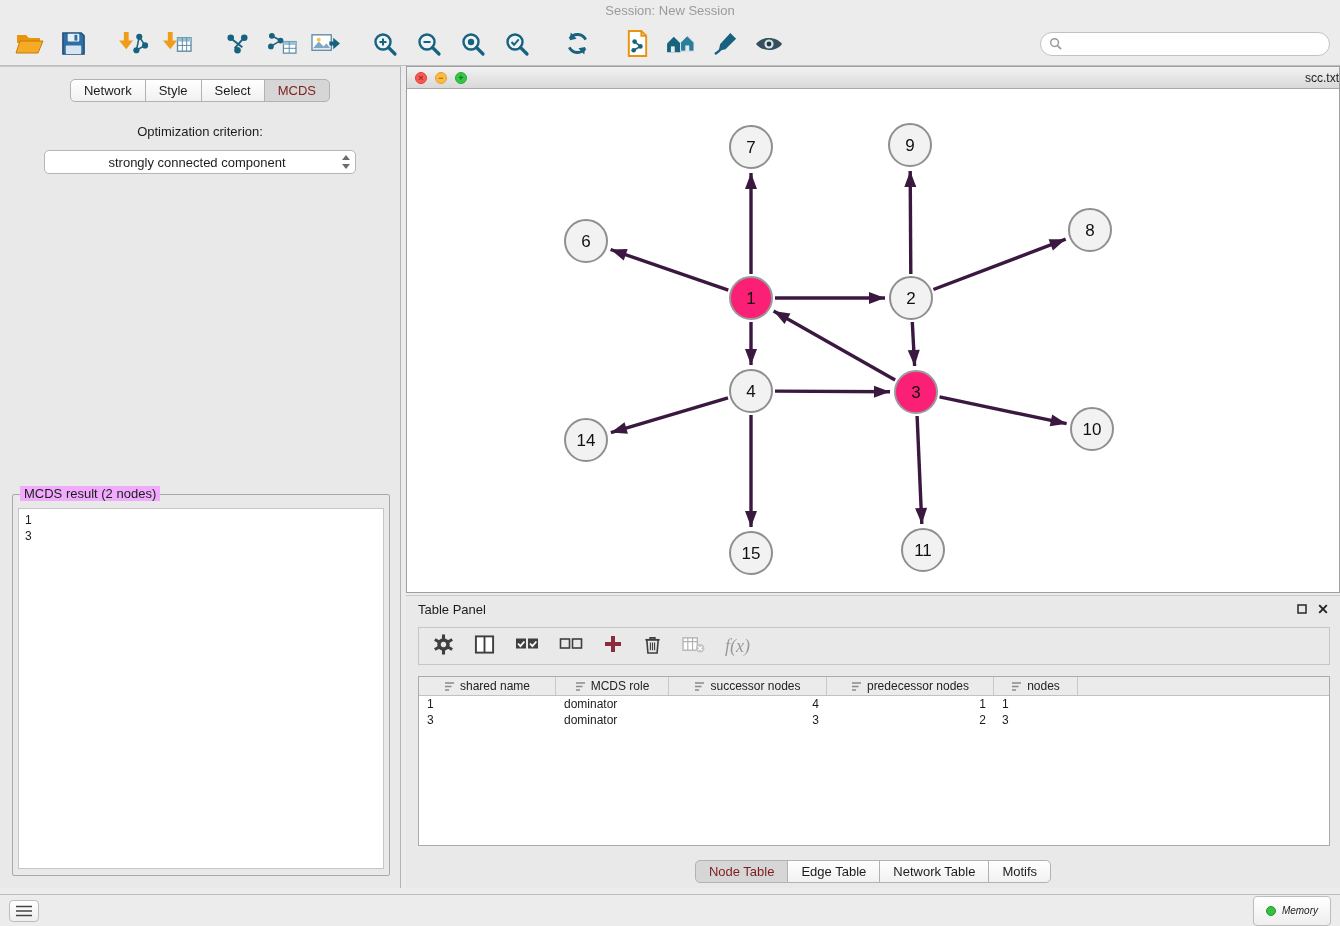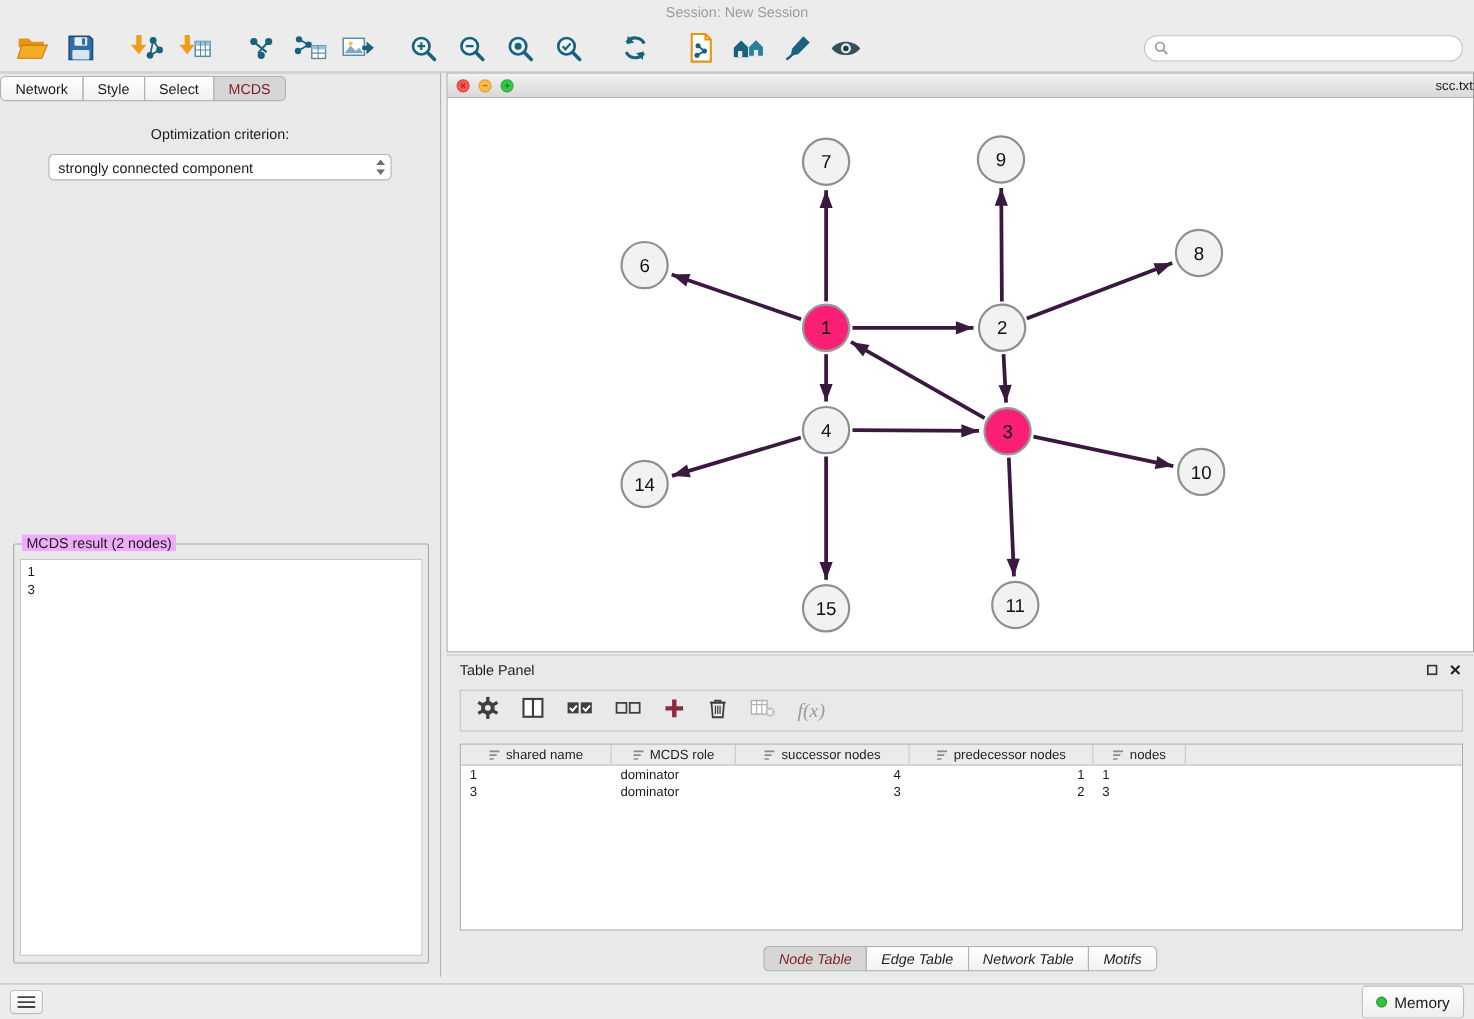--- a/index.html
+++ b/index.html
@@ -23,32 +23,32 @@
   .search input { border:none; outline:none; flex:1; font-size:13px; background:transparent;
                   font-family:"Liberation Sans", sans-serif; }
 
   
   .control-panel { position:absolute; left:0; top:66px; width:401px; height:822px; background:#e9e9e9;
                    border-right:1px solid #b3b3b3; border-top:1px solid #c9c9c9; }
   .panel-header { height:28px; display:flex; align-items:center; padding:0 11px; font-size:13px; }
   .win-btns { margin-left:auto; display:flex; gap:11px; align-items:center; }
   .win-btns svg { display:block; }
 
-  .seg-row { display:flex; justify-content:flex-start; margin-top:2px; }
+  .seg-row { display:flex; justify-content:center; margin-top:12px; }
   .seg-group { display:inline-flex; }
   .seg { border:1px solid #b2b2b2; background:linear-gradient(#ffffff,#f1f1f1); padding:3px 13px;
          font-size:13px; margin-left:-1px; color:#1c1c1c; cursor:default; }
   .seg:first-child { border-radius:5px 0 0 5px; margin-left:0; }
   .seg:last-child { border-radius:0 5px 5px 0; }
   .seg.active { background:#d6d6d6; color:#7f1d1d; }
 
   .cp-content { margin-top:22px; text-align:center; }
   .cp-label { font-size:13px; }
   .dropdown { margin:11px auto 0; width:312px; height:24px; background:#ffffff; border:1px solid #b5b5b5;
-              border-radius:5px; display:flex; align-items:center; padding:0 4px 0 8px; font-size:13px; text-align:left; }
+              border-radius:5px; display:flex; align-items:center; padding:0 4px 0 8px; font-size:13px; text-align:center; }
   .dropdown .dd-text { flex:1; }
   .btn-row { margin-top:13px; display:flex; justify-content:center; gap:15px; }
   .btn { background:linear-gradient(#ffffff,#f1f1f1); border:1px solid #b2b2b2; border-radius:5px;
          padding:3px 15px; font-size:13px; cursor:default; }
 
   .fieldset { position:absolute; left:12px; right:10px; top:427px; bottom:12px;
               border:1px solid #a9a9a9; border-radius:2px; }
   .legend { position:absolute; top:-9px; left:7px; background:#f0abfc; padding:0 4px; font-size:13px; }
   .result-box { position:absolute; left:5px; right:5px; top:13px; bottom:6px; background:#ffffff;
                 border:1px solid #c6c6c6; font-size:12px; padding:3px 6px; white-space:pre; line-height:16px; }
@@ -80,30 +80,30 @@
                 border:1px solid #ababab; overflow:hidden; }
   .thead { display:flex; background:#ebebeb; border-bottom:1px solid #c2c2c2; height:19px; font-size:12px; }
   .th { display:flex; align-items:center; justify-content:center; gap:5px; border-right:1px solid #c9c9c9;
         height:100%; color:#222; }
   .tr { display:flex; height:16px; font-size:12px; align-items:center; }
   .td { height:100%; line-height:16px; padding:0 8px; overflow:hidden; white-space:nowrap; }
   .w0 { width:137px; } .w1 { width:113px; } .w2 { width:158px; } .w3 { width:167px; } .w4 { width:84px; }
   .filler { flex:1; border-right:none; }
   .aleft { text-align:left; } .aright { text-align:right; }
 
-  .tp-tabs { position:absolute; bottom:5px; left:0; right:0; display:flex; justify-content:center;font-style:italic; }
+  .tp-tabs { position:absolute; bottom:5px; left:0; right:0; display:flex; justify-content:center; }
 
   
   .statusbar { position:absolute; left:0; right:0; top:894px; height:32px; background:#ececec;
                border-top:1px solid #bdbdbd; display:flex; align-items:center; padding:0 9px; }
   .sb-btn { width:30px; height:22px; border:1px solid #bdbdbd; border-radius:4px;
             background:linear-gradient(#ffffff,#eeeeee); display:flex; align-items:center; justify-content:center; }
   .memory-btn { margin-left:auto; display:flex; align-items:center; gap:6px;
                 background:linear-gradient(#ffffff,#eeeeee); border:1px solid #bdbdbd; border-radius:4px;
-                padding:14px 12px; height:22px; font-size:14px; }
+                padding:14px 12px; height:22px; font-size:10px;font-style:italic; }
   .mem-dot { width:10px; height:10px; border-radius:50%; background:#35c13f; border:1px solid #23962c; }
 </style>
 </head>
 <body>
 
 <div class="app">
 
   <div class="titlebar">
     <span>Session: New Session</span>
   </div>

